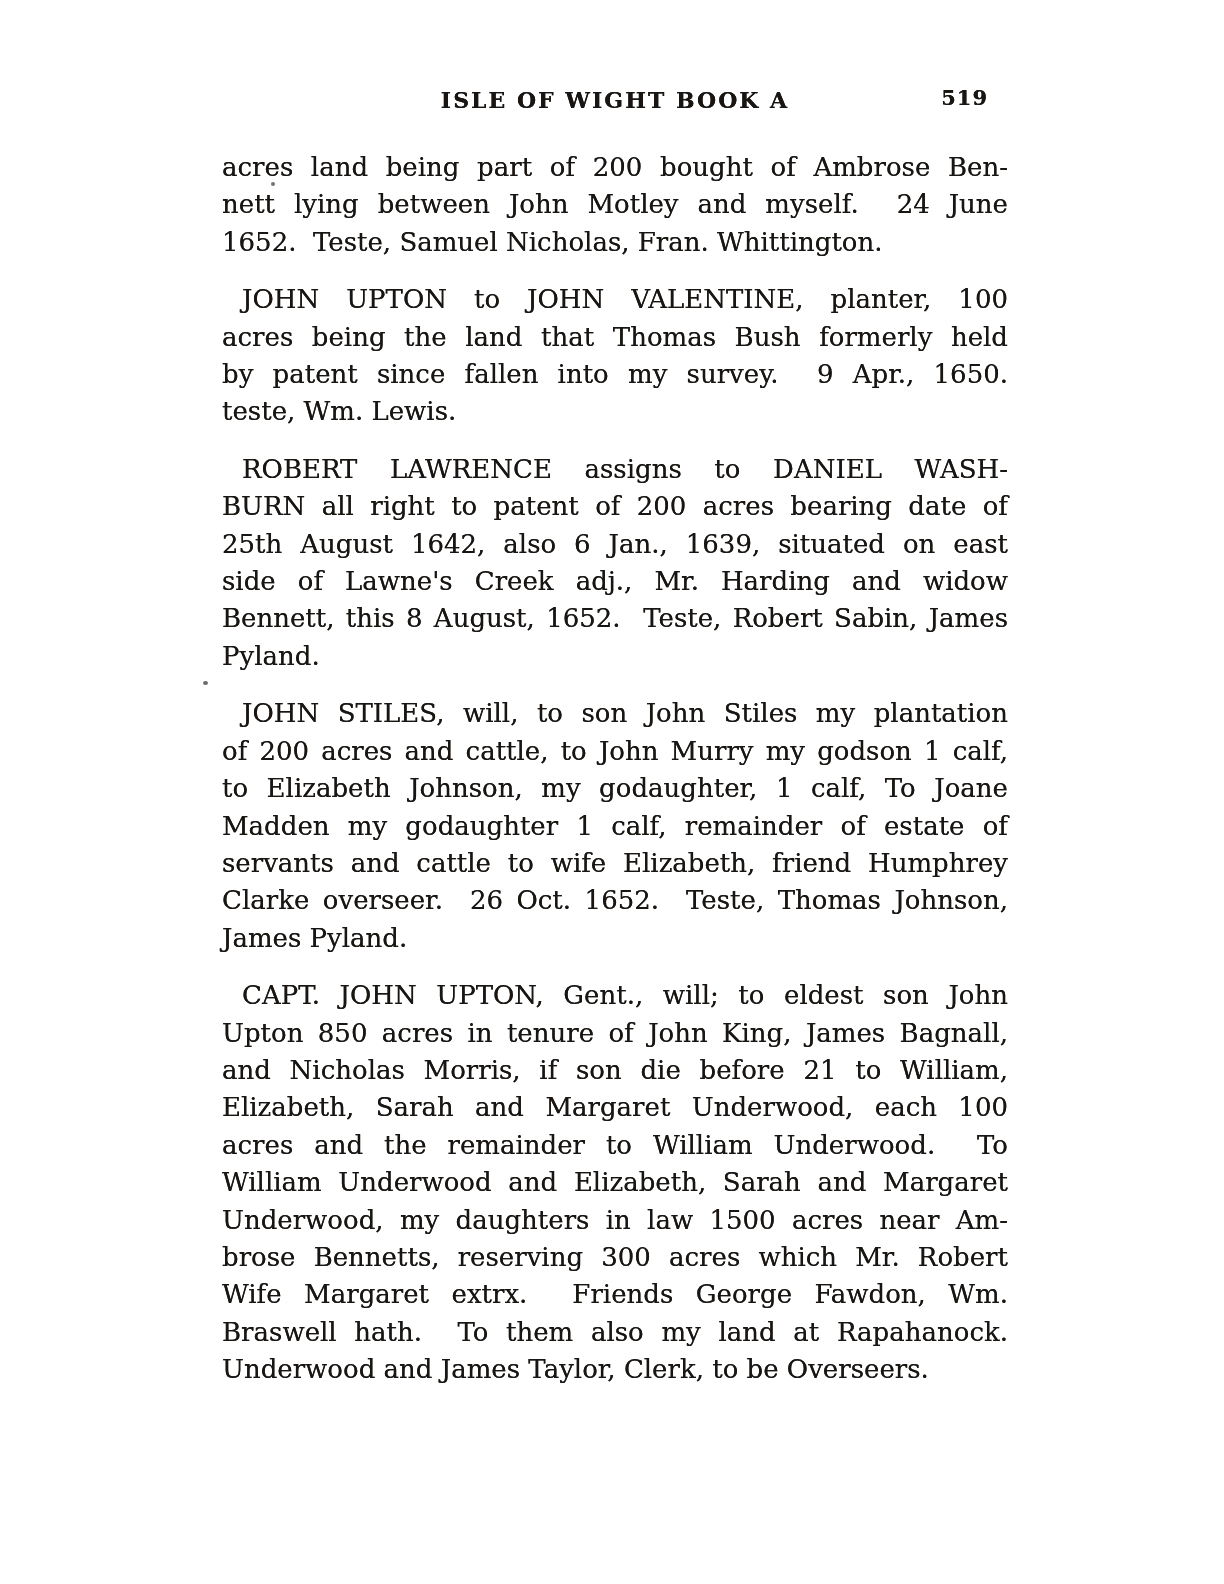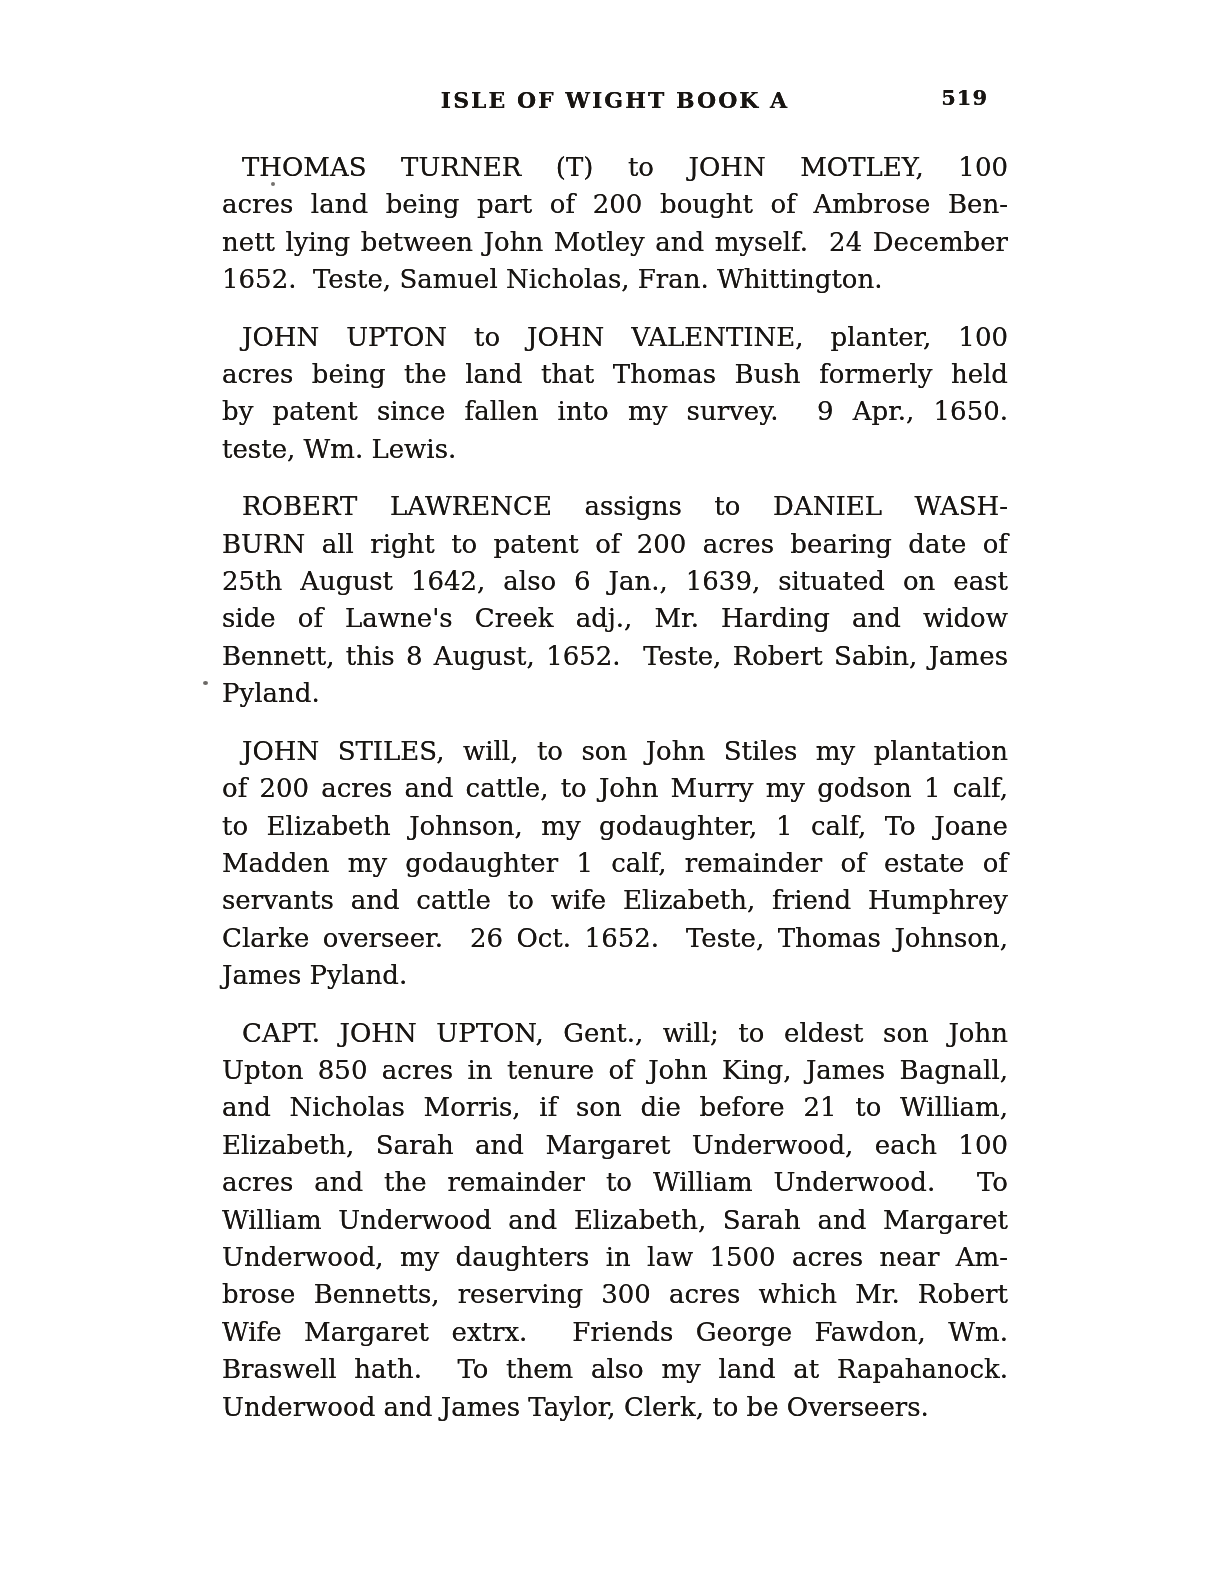--- a/index.html
+++ b/index.html
@@ -68,23 +68,22 @@
 
 <div class="page">
 
   <div class="header">
     <span class="running-head">ISLE OF WIGHT BOOK A</span>
     <span class="page-number">519</span>
   </div>
 
   <div class="body-text">
       <div class="para">
-        <div class="line first">THOMAS TURNER (T) to JOHN MOTLEY, 100</div>
         <div class="line">acres land being part of 200 bought of Ambrose Ben-</div>
-        <div class="line">nett lying between John Motley and myself.  24 December</div>
+        <div class="line">nett lying between John Motley and myself.  24 June</div>
         <div class="line last">1652.  Teste, Samuel Nicholas, Fran. Whittington.</div>
       </div>
       <div class="para">
         <div class="line first">JOHN UPTON to JOHN VALENTINE, planter, 100</div>
         <div class="line">acres being the land that Thomas Bush formerly held</div>
         <div class="line">by patent since fallen into my survey.  9 Apr., 1650.</div>
         <div class="line last">teste, Wm. Lewis.</div>
       </div>
       <div class="para">
         <div class="line first">ROBERT LAWRENCE assigns to DANIEL WASH-</div>

